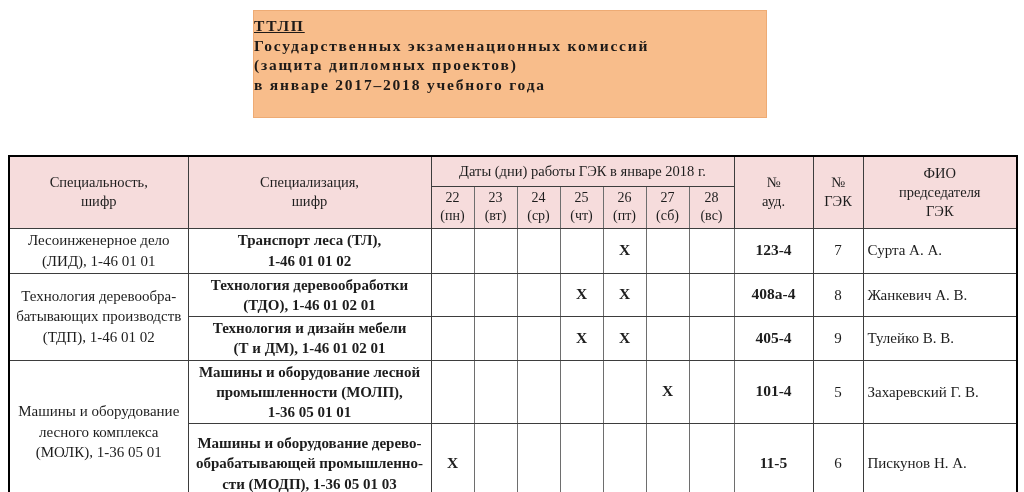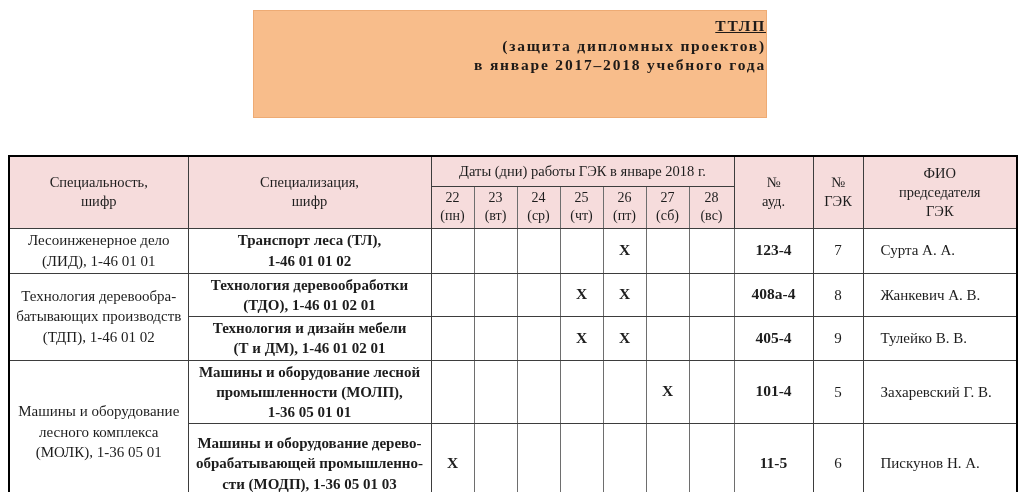--- a/index.html
+++ b/index.html
@@ -16,21 +16,21 @@
   
   .banner {
     position: absolute;
     left: 253px;
     top: 10px;
     width: 514px;
     height: 108px;
     background: #f8bd8b;
     border: 1px solid #eeab74;
     box-sizing: border-box;
-    text-align: right;
+    text-align: left;
     padding-top: 5px;
   }
   .banner-line {
     font-weight: bold;
     font-size: 15.5px;
     line-height: 19.5px;
     letter-spacing: 1.8px;
     color: #1e1a18;
     white-space: nowrap;
   }
@@ -64,34 +64,35 @@
   .sched td { font-size: 15px; line-height: 1.35; background: #ffffff; }
   .sched td.specz { font-weight: bold; }
   .sched td.aud   { font-weight: bold; font-size: 15.5px; }
   .sched td.day-cell {
     font-weight: bold;
     font-size: 15.5px;
     border-left-color: #6e6e6e;
     border-right-color: #6e6e6e;
   }
   .sched th.day-head { border-left-color: #6e6e6e; border-right-color: #6e6e6e; }
-  .sched td.chair { text-align: left; padding-left: 17px; }
+  .sched td.chair { text-align: left; padding-left: 4px; }
   tr.hr1 { height: 30px; }
   tr.hr2 { height: 42px; }
   tr.r0 { height: 45px; }
   tr.r1 { height: 41px; }
   tr.r2 { height: 37px; }
   tr.r3 { height: 62px; }
   tr.r4 { height: 80px; }
 </style>
 </head>
 <body>
 
 <div class="banner">
   <div class="banner-line u">ТТЛП</div>
+  <div class="banner-line">Государственных экзаменационных комиссий</div>
   <div class="banner-line">(защита дипломных проектов)</div>
   <div class="banner-line">в январе 2017–2018 учебного года</div>
 </div>
 
 <table class="sched">
   <colgroup>
     <col style="width:179px">
     <col style="width:243px">
     <col style="width:43px">
       <col style="width:43px">

